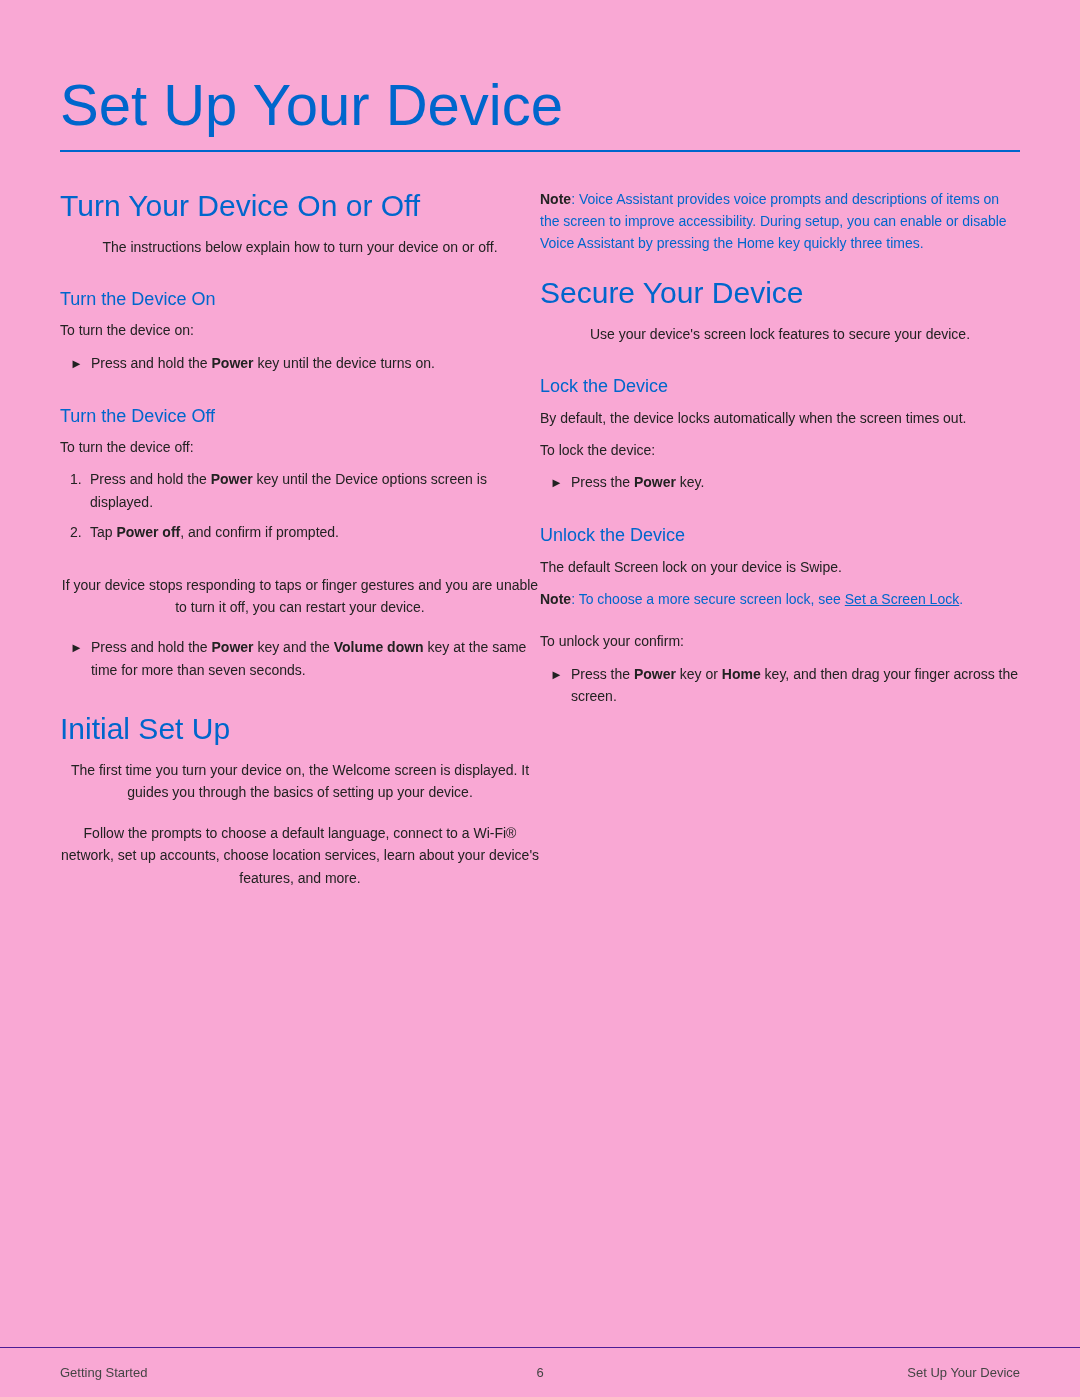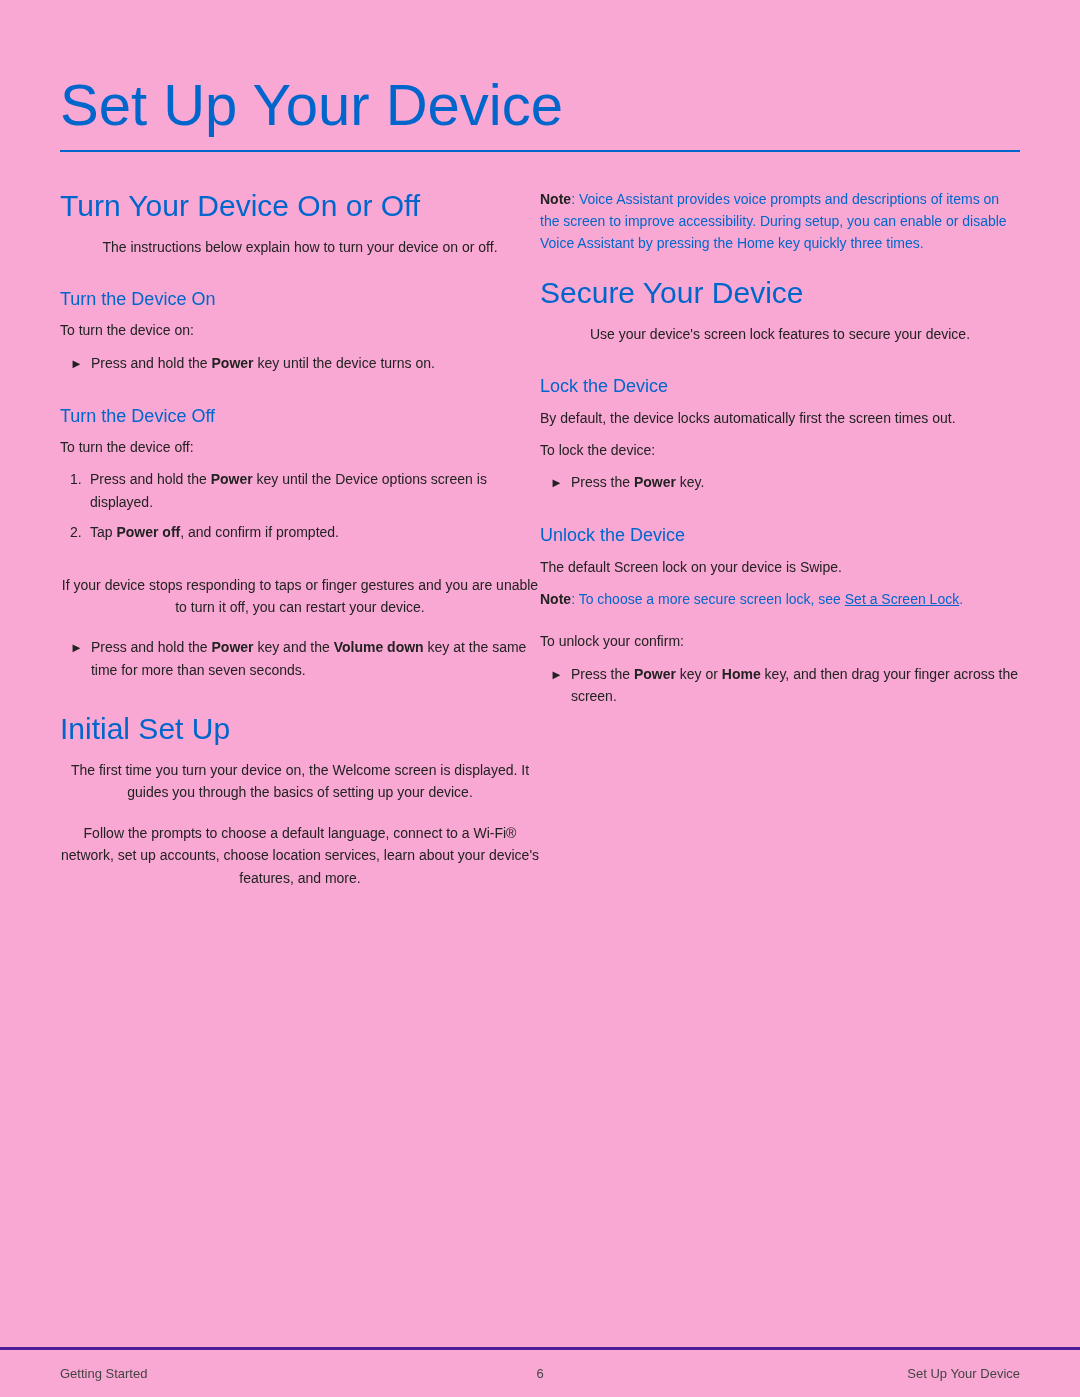--- a/index.html
+++ b/index.html
@@ -150,21 +150,21 @@
     .footer {
       position: absolute;
       bottom: 0;
       left: 0;
       right: 0;
       height: 50px;
       display: flex;
       align-items: center;
       justify-content: space-between;
       padding: 0 60px;
-      border-top: 3px solid #4c1d95;
+      border-top: 1px solid #4c1d95;
       font-size: 13px;
       color: #444;
     }
 
     .footer-center {
       position: absolute;
       left: 50%;
       transform: translateX(-50%);
     }
 
@@ -236,21 +236,21 @@
           <span class="note-label">Note</span><span>: Voice Assistant provides voice prompts and descriptions of items on the screen to improve accessibility. During setup, you can enable or disable Voice Assistant by pressing the Home key quickly three times.</span>
         </div>
 
         <div class="section-block">
           <h2 class="section-title-large">Secure Your Device</h2>
           <p class="section-intro">Use your device's screen lock features to secure your device.</p>
         </div>
 
         <div class="section-block">
           <h3 class="subsection-title">Lock the Device</h3>
-          <p class="subsection-intro">By default, the device locks automatically first the screen times out.</p>
+          <p class="subsection-intro">By default, the device locks automatically when the screen times out.</p>
           <p class="subsection-intro">To lock the device:</p>
           <div class="bullet-item">
             <span class="bullet-arrow">►</span>
             <span>Press the <strong>Power</strong> key.</span>
           </div>
         </div>
 
         <div class="section-block">
           <h3 class="subsection-title">Unlock the Device</h3>
           <p class="subsection-intro">The default Screen lock on your device is Swipe.</p>

